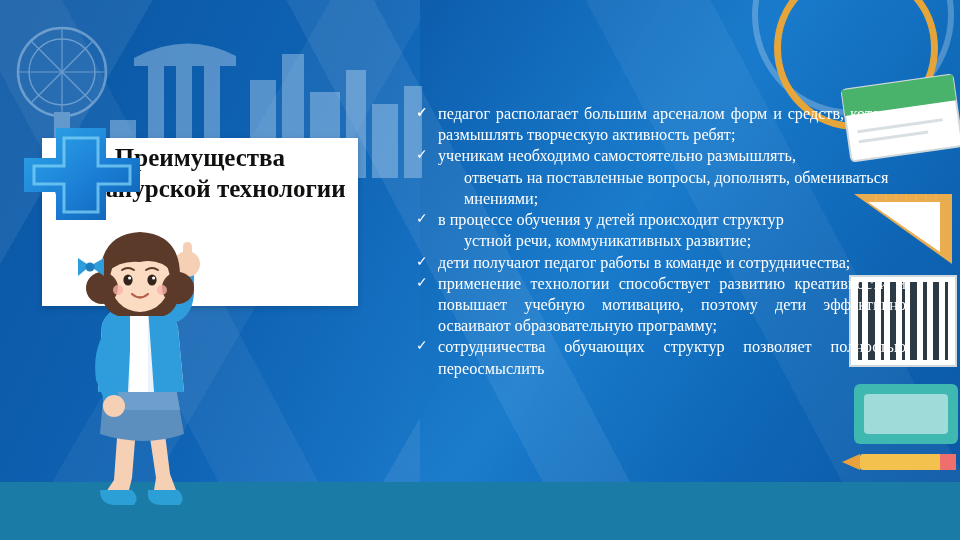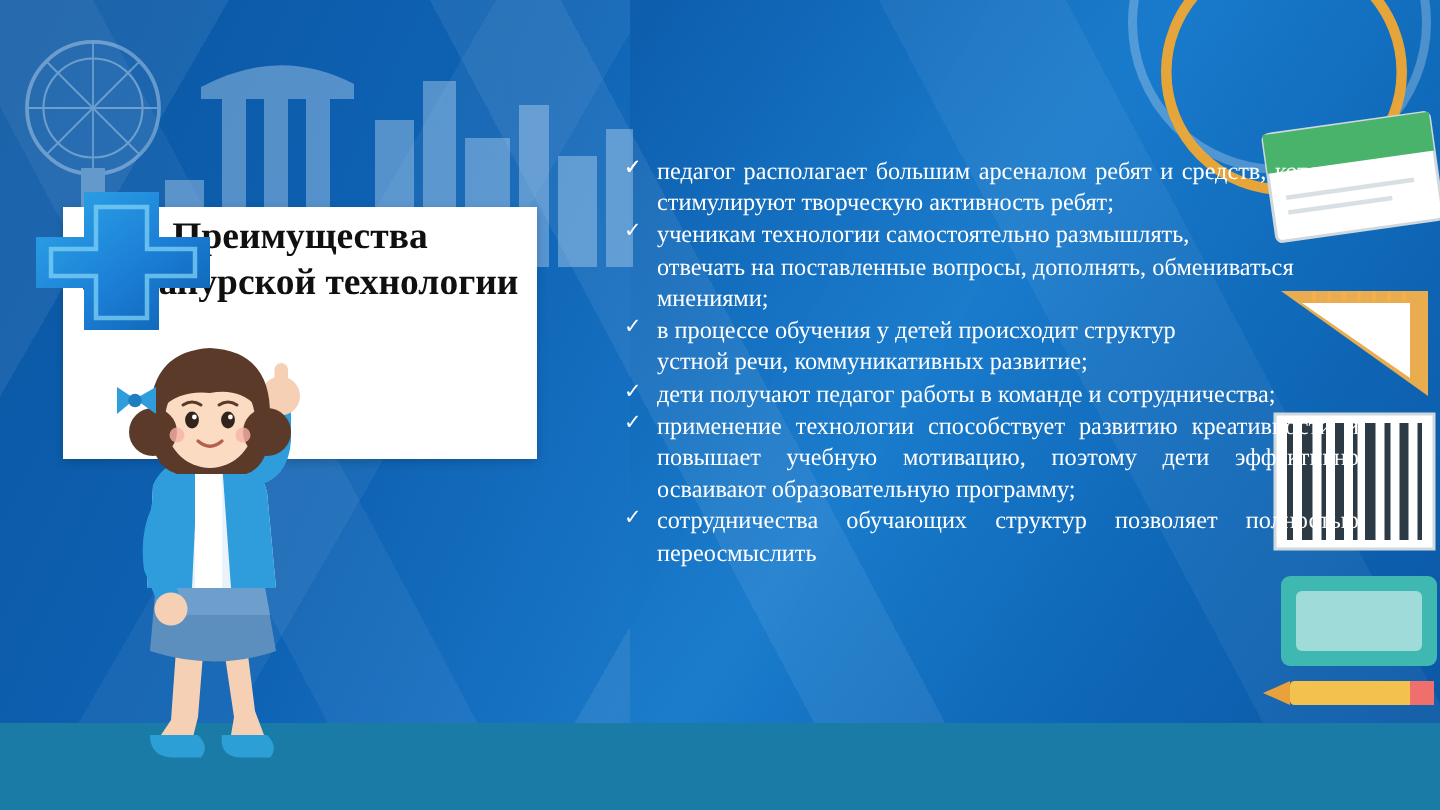--- a/index.html
+++ b/index.html
@@ -150,20 +150,21 @@
   }
   .content li .mark {
     position: absolute;
     left: 6px;
     top: 0px;
     font-size: 14px;
     line-height: 1.31;
   }
   .content li .line2 {
     text-align: left;
+    margin-left: 26px;
   }
 </style>
 </head>
 <body>
 
 <div class="slide">
 
   <div class="bg-base"></div>
   <div class="bg-diag"></div>
   <div class="bg-right-panel"></div>
@@ -328,25 +329,25 @@
     <path d="M88 66 Q96 73 104 66" stroke="#b4604a" stroke-width="2.2" fill="none" stroke-linecap="round"></path>
   </svg>
 
   <div class="content">
     <ul>
       <li>
         <span class="mark">✓</span>
       </li>
       <li>
         <span class="mark">✓</span>
-        <span>педагог располагает большим арсеналом ребят и средств, которые стимулируют творческую активность ребят;</span>
-      </li>
-      <li>
-        <span class="mark">✓</span>
-        <span>ученикам технологии самостоятельно размышлять,</span>
+        <span>педагог располагает большим арсеналом форм и средств, которые размышлять творческую активность ребят;</span>
+      </li>
+      <li>
+        <span class="mark">✓</span>
+        <span>ученикам необходимо самостоятельно размышлять,</span>
         <div class="line2">отвечать на поставленные вопросы, дополнять, обмениваться мнениями;</div>
       </li>
       <li>
         <span class="mark">✓</span>
         <span>в процессе обучения у детей происходит структур</span>
         <div class="line2">устной речи, коммуникативных развитие;</div>
       </li>
       <li>
         <span class="mark">✓</span>
         <span>дети получают педагог работы в команде и сотрудничества;</span>

